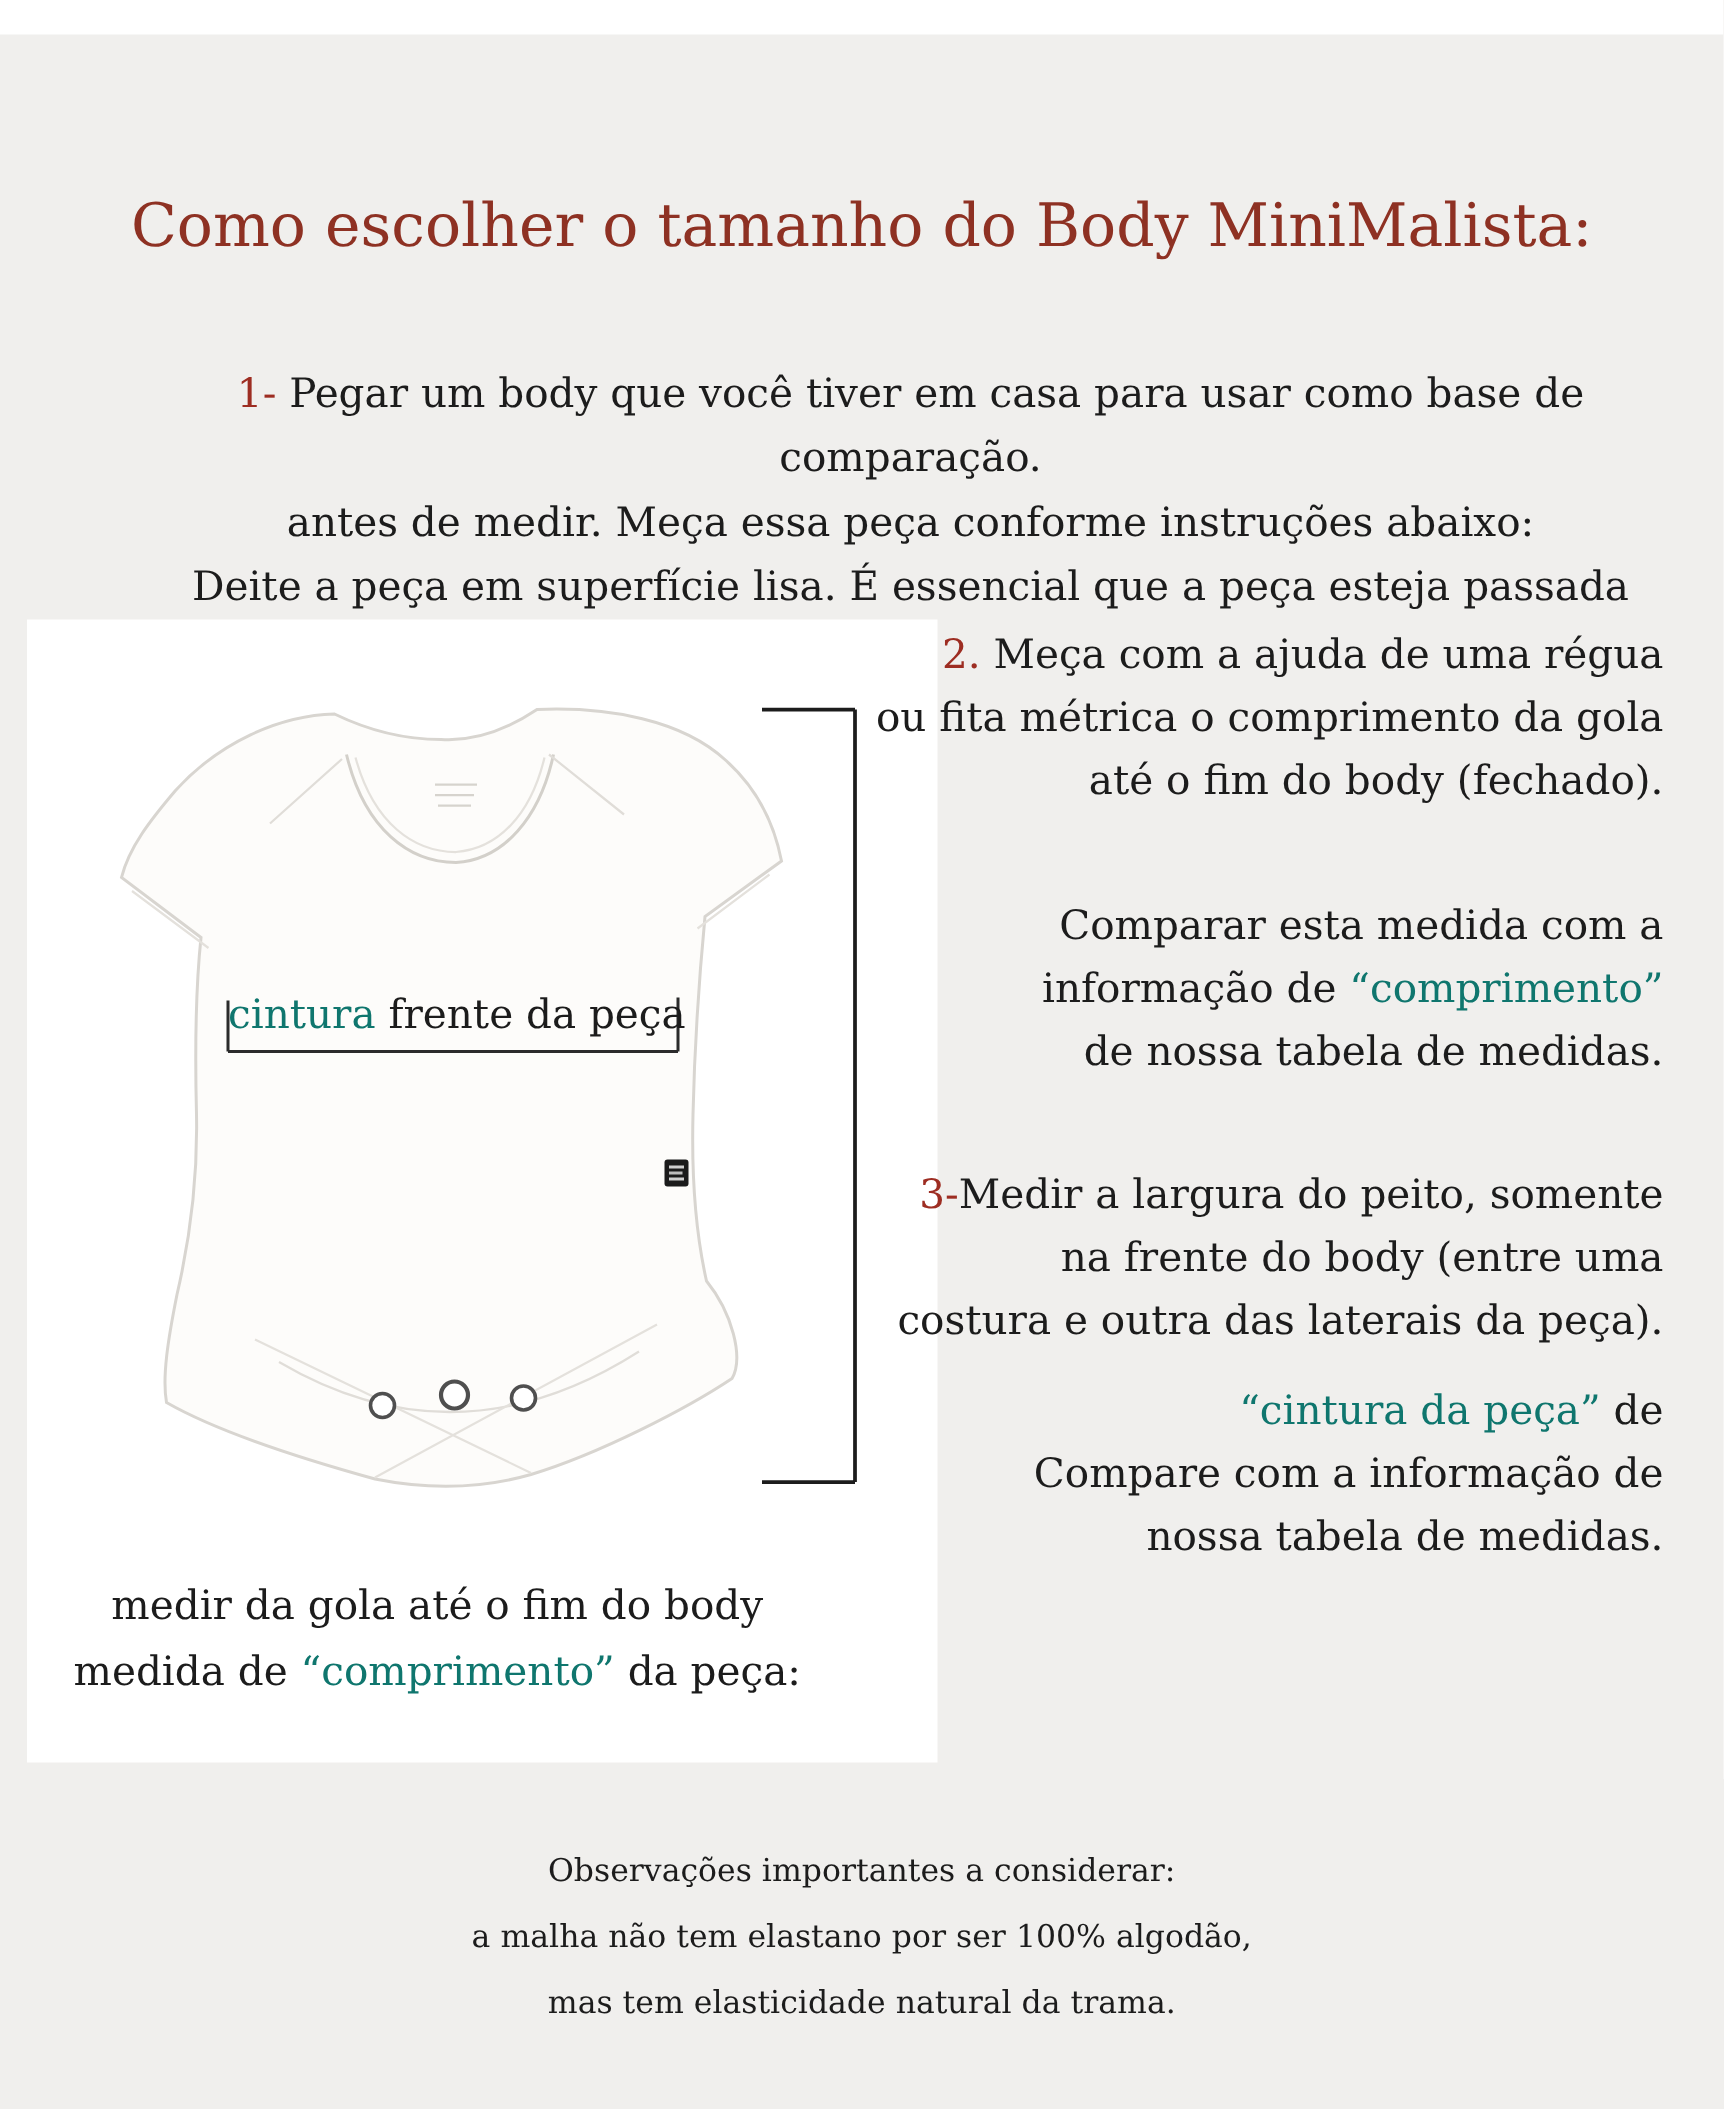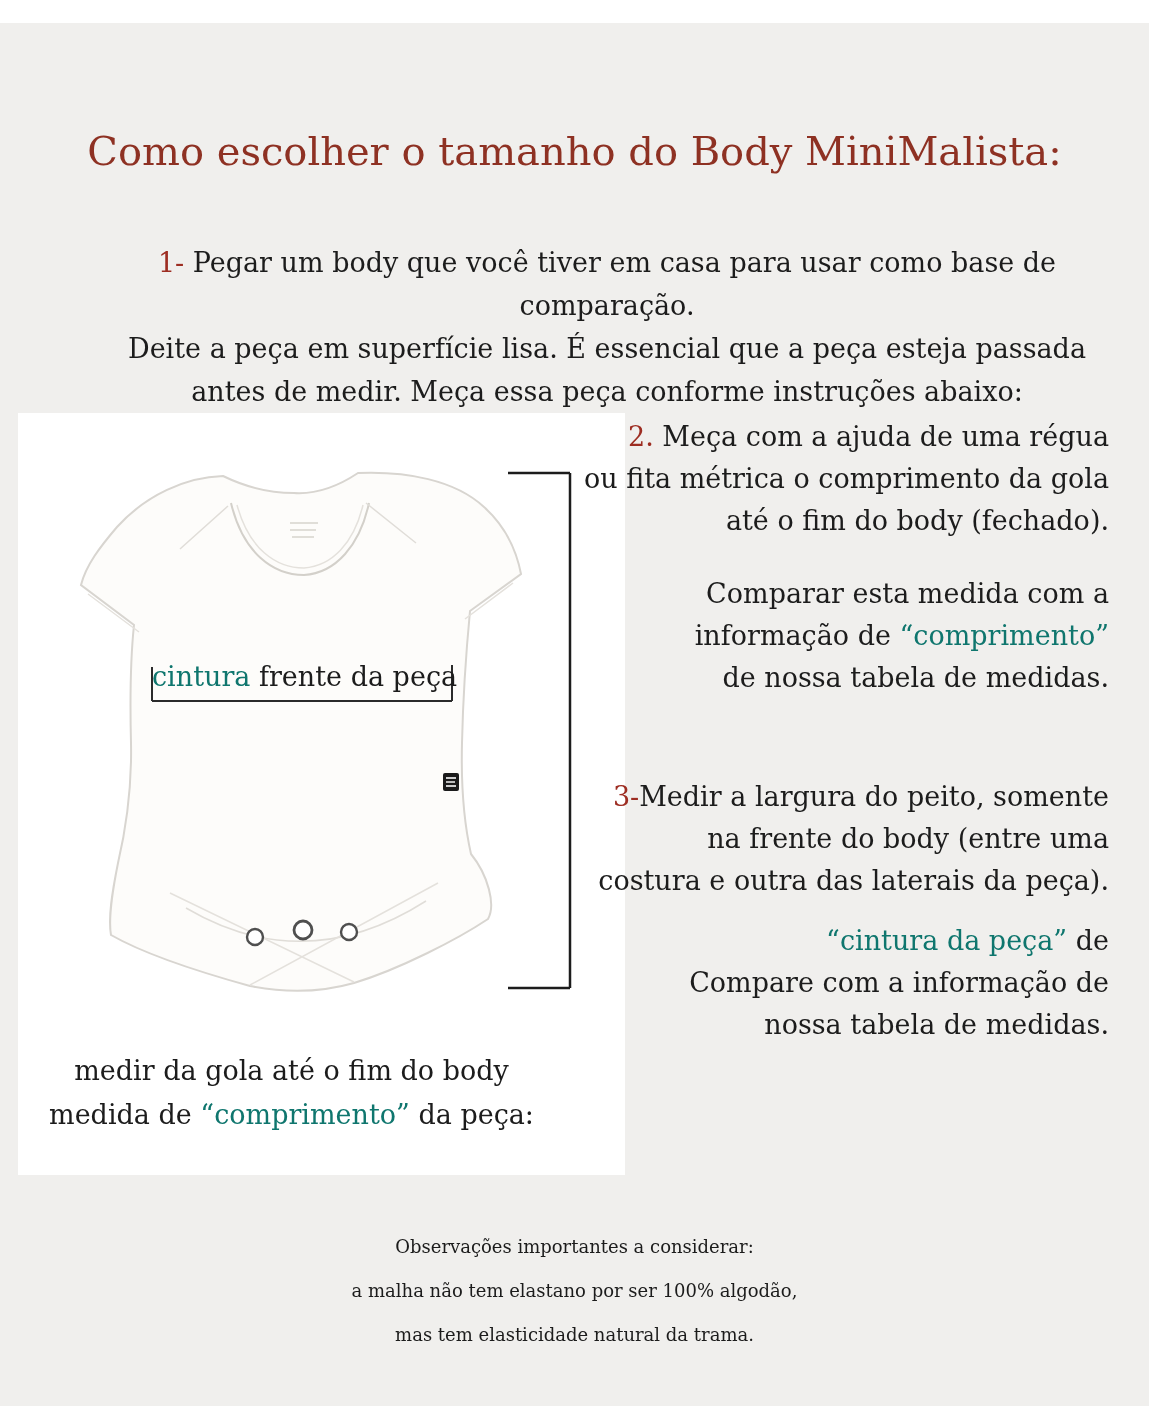--- a/index.html
+++ b/index.html
@@ -20,21 +20,21 @@
   }
   .intro{
     position:absolute;top:218px;left:67px;width:1080px;
     text-align:center;font-size:27px;line-height:43px;
   }
   .col-block{
     position:absolute;right:40px;width:540px;
     text-align:right;font-size:27px;line-height:42px;
   }
   .b2{top:393px;}
-  .c1{top:550px;padding-left:37px;}
+  .c1{top:574px;padding-left:37px;}
   .b3{top:753px;}
   .c2{top:897px;}
   .accent{color:#9d2d22;}
   .accent-soft{color:#0f766e;}
   .photo-box{
     position:absolute;left:18px;top:390px;width:607px;height:762px;
     background:#ffffff;
   }
   .photo-box svg{position:absolute;left:0;top:0;}
   .chest-label{
@@ -42,35 +42,35 @@
     text-align:center;font-size:27px;line-height:36px;
     white-space:nowrap;
   }
   .caption{
     position:absolute;top:636px;left:0;width:100%;
     padding-right:60px;box-sizing:border-box;
     text-align:center;font-size:27px;line-height:44px;
   }
   .observations{
     position:absolute;top:1202px;left:0;width:100%;
-    text-align:center;font-size:18px;line-height:44px;
+    text-align:center;font-size:21px;line-height:44px;
   }
   .line{display:block;}
 </style>
 </head>
 <body>
 
 <div class="page">
 
   <h1 class="title">Como escolher o tamanho do Body MiniMalista:</h1>
 
   <div class="intro">
     <span class="line"><span class="accent">1-</span><span> Pegar um body que você tiver em casa para usar como base de comparação.</span></span>
+    <span class="line">antes de medir. Meça essa peça conforme instruções abaixo:</span>
     <span class="line">Deite a peça em superfície lisa. É essencial que a peça esteja passada</span>
-    <span class="line">antes de medir. Meça essa peça conforme instruções abaixo:</span>
   </div>
 
   <div class="photo-box">
     <svg width="607" height="762" viewBox="0 0 607 762" aria-hidden="true">
 
       <g>
         <path d="M 205,63
                  C 168,64 128,82 99,114
                  C 82,134 68,152 63,172
                  L 116,212

